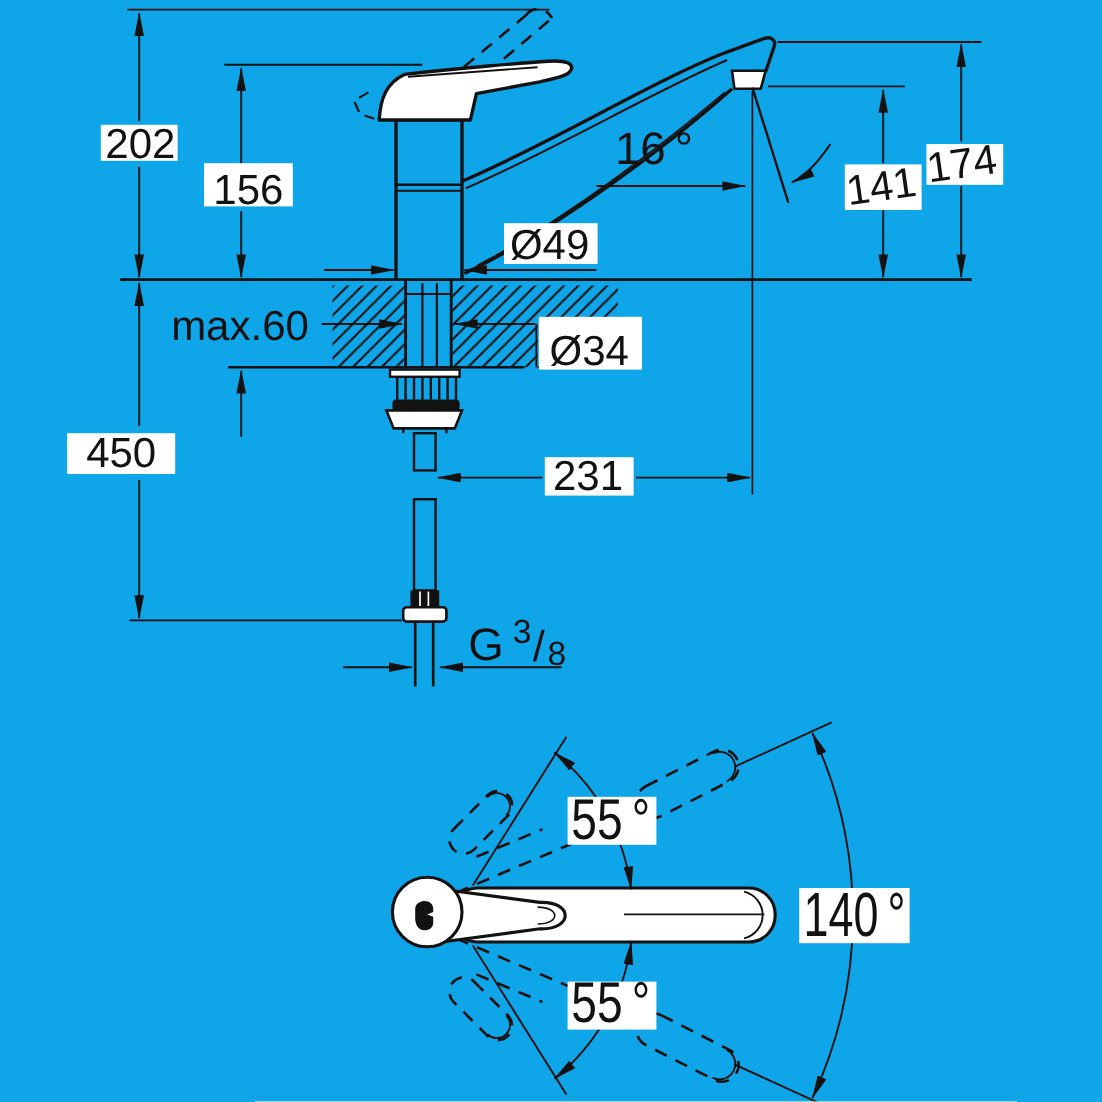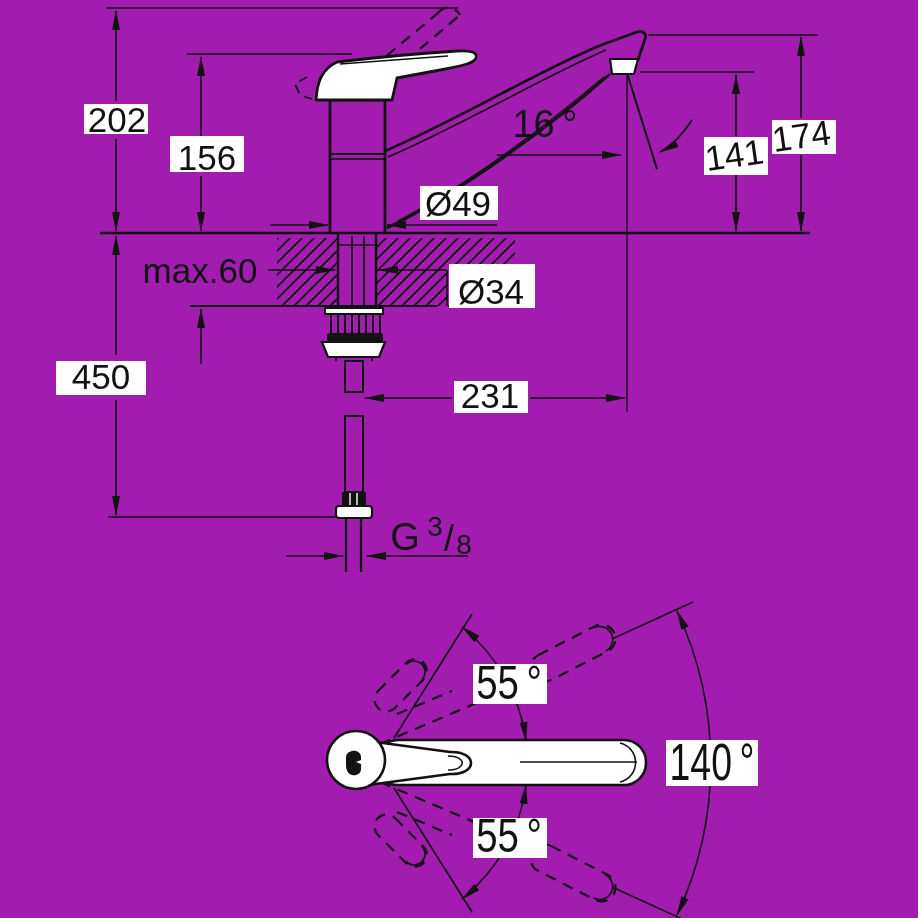--- a/index.html
+++ b/index.html
@@ -1,16 +1,16 @@
 <!DOCTYPE html>
 <html><head>
 <meta charset="utf-8">
 <style>
   html,body{margin:0;padding:0;background:#fff;}
-  .stage{position:relative;width:918px;height:918px;background:#a21caf;overflow:hidden;
+  .stage{position:relative;width:918px;height:918px;background:#0ea5e9;overflow:hidden;
          font-family:"Liberation Sans",sans-serif;}
   svg{display:block;}
   .ink{stroke:#121212;fill:none;}
   .w28{stroke-width:2.8;} .w26{stroke-width:2.6;} .w24{stroke-width:2.4;}
   .w22{stroke-width:2.2;} .w20{stroke-width:2.0;} .w18{stroke-width:1.8;}
   .w16{stroke-width:1.6;} .w14{stroke-width:1.4;}
   .dash{stroke-dasharray:11 8;}
   .dash2{stroke-dasharray:9 6;}
   .fillw{fill:#ffffff;}
   .fillk{fill:#121212;stroke:none;}

